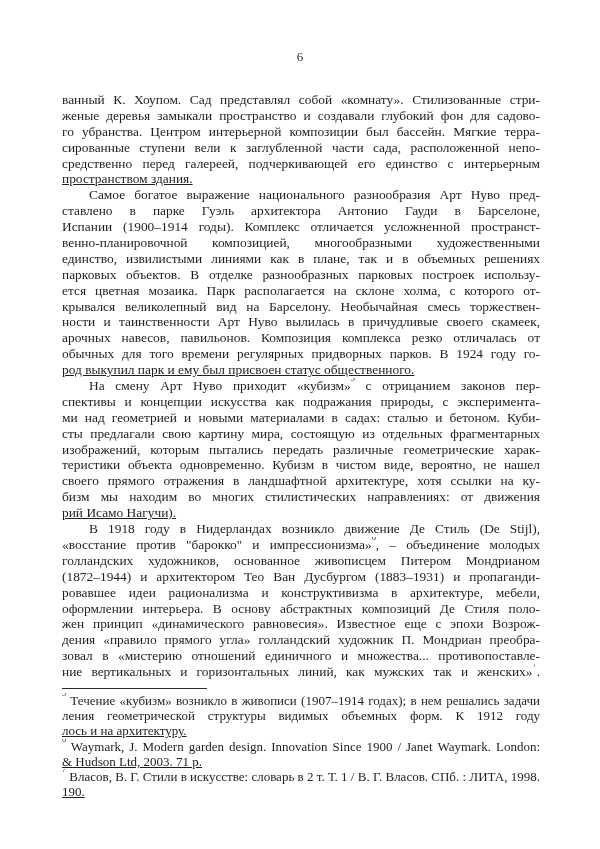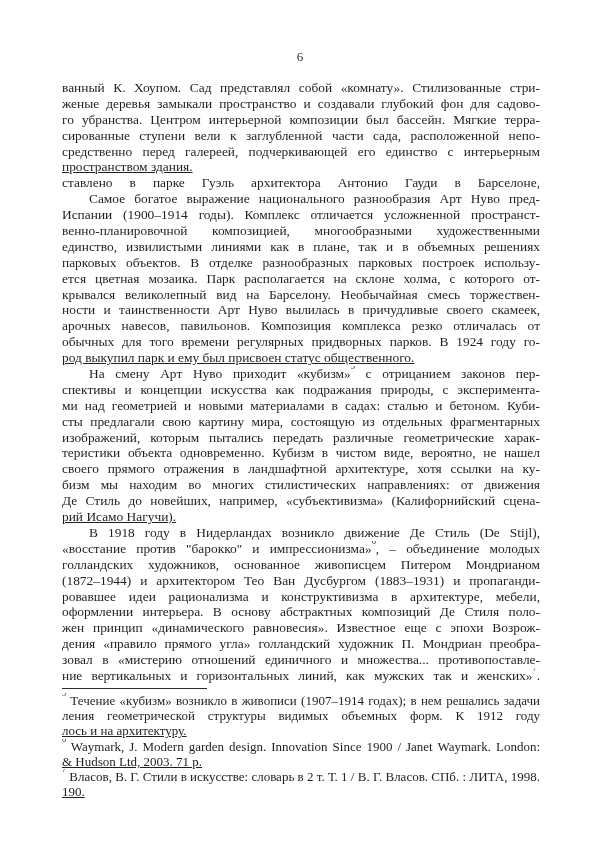--- a/index.html
+++ b/index.html
@@ -16,21 +16,21 @@
     position: absolute;
     top: 49px;
     left: 0;
     right: 0;
     text-align: center;
     font-size: 13px;
     color: #2a2a2a;
   }
   .bodytext {
     position: absolute;
-    top: 80px;
+    top: 92px;
     left: 62px;
     width: 478px;
     font-size: 13.4px;
   }
   .line {
     height: 15.9px;
     line-height: 15.9px;
     text-align: justify;
     text-align-last: justify;
     overflow: hidden;
@@ -71,43 +71,42 @@
   <div class="bodytext">
       <div>
         <div class="line">ванный К. Хоупом. Сад представлял собой «комнату». Стилизованные стри-</div>
         <div class="line">женые деревья замыкали пространство и создавали глубокий фон для садово-</div>
         <div class="line">го убранства. Центром интерьерной композиции был бассейн. Мягкие терра-</div>
         <div class="line">сированные ступени вели к заглубленной части сада, расположенной непо-</div>
         <div class="line">средственно перед галереей, подчеркивающей его единство с интерьерным</div>
         <div class="line end">пространством здания.</div>
       </div>
       <div>
+        <div class="line indent">Самое богатое выражение национального разнообразия Арт Нуво пред-</div>
         <div class="line">ставлено в парке Гуэль архитектора Антонио Гауди в Барселоне,</div>
-        <div class="line indent">Самое богатое выражение национального разнообразия Арт Нуво пред-</div>
         <div class="line">Испании (1900–1914 годы). Комплекс отличается усложненной пространст-</div>
         <div class="line">венно-планировочной композицией, многообразными художественными</div>
         <div class="line">единство, извилистыми линиями как в плане, так и в объемных решениях</div>
         <div class="line">парковых объектов. В отделке разнообразных парковых построек использу-</div>
         <div class="line">ется цветная мозаика. Парк располагается на склоне холма, с которого от-</div>
         <div class="line">крывался великолепный вид на Барселону. Необычайная смесь торжествен-</div>
         <div class="line">ности и таинственности Арт Нуво вылилась в причудливые своего скамеек,</div>
         <div class="line">арочных навесов, павильонов. Композиция комплекса резко отличалась от</div>
         <div class="line">обычных для того времени регулярных придворных парков. В 1924 году го-</div>
         <div class="line end">род выкупил парк и ему был присвоен статус общественного.</div>
       </div>
       <div>
         <div class="line indent">На смену Арт Нуво приходит «кубизм»<sup class="fnm">5</sup> с отрицанием законов пер-</div>
         <div class="line">спективы и концепции искусства как подражания природы, с эксперимента-</div>
         <div class="line">ми над геометрией и новыми материалами в садах: сталью и бетоном. Куби-</div>
         <div class="line">сты предлагали свою картину мира, состоящую из отдельных фрагментарных</div>
         <div class="line">изображений, которым пытались передать различные геометрические харак-</div>
         <div class="line">теристики объекта одновременно. Кубизм в чистом виде, вероятно, не нашел</div>
         <div class="line">своего прямого отражения в ландшафтной архитектуре, хотя ссылки на ку-</div>
         <div class="line">бизм мы находим во многих стилистических направлениях: от движения</div>
-        <div class="line">Де Стиль до новейших, например, «субъективизма» (Калифорнийский сцена-</div>
         <div class="line end">рий Исамо Нагучи).</div>
       </div>
       <div>
         <div class="line indent">В 1918 году в Нидерландах возникло движение Де Стиль (De Stijl),</div>
         <div class="line">«восстание против "барокко" и импрессионизма»<sup class="fnm">6</sup>, – объединение молодых</div>
         <div class="line">голландских художников, основанное живописцем Питером Мондрианом</div>
         <div class="line">(1872–1944) и архитектором Тео Ван Дусбургом (1883–1931) и пропаганди-</div>
         <div class="line">ровавшее идеи рационализма и конструктивизма в архитектуре, мебели,</div>
         <div class="line">оформлении интерьера. В основу абстрактных композиций Де Стиля поло-</div>
         <div class="line">жен принцип «динамического равновесия». Известное еще с эпохи Возрож-</div>

